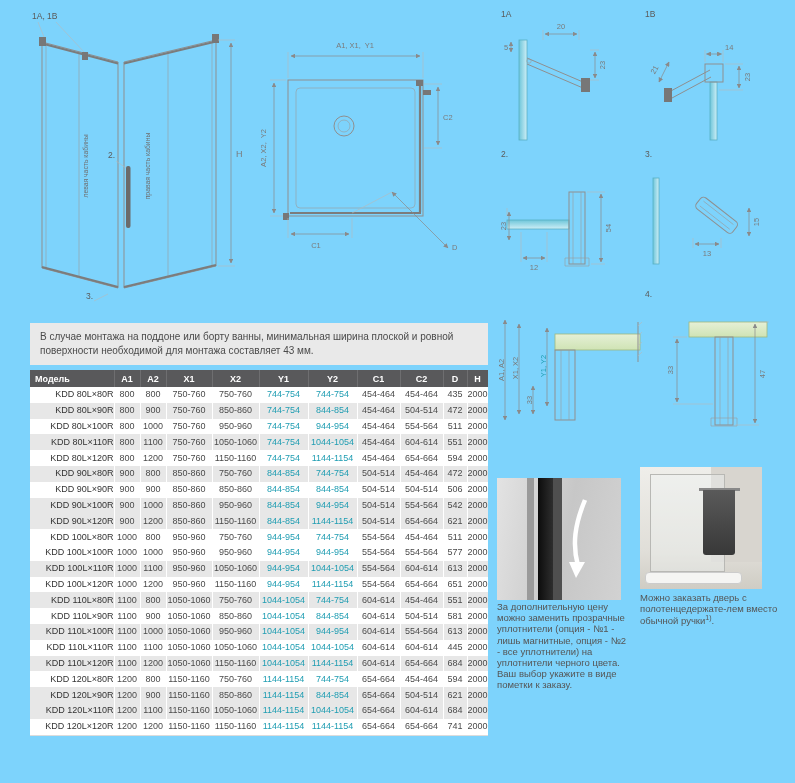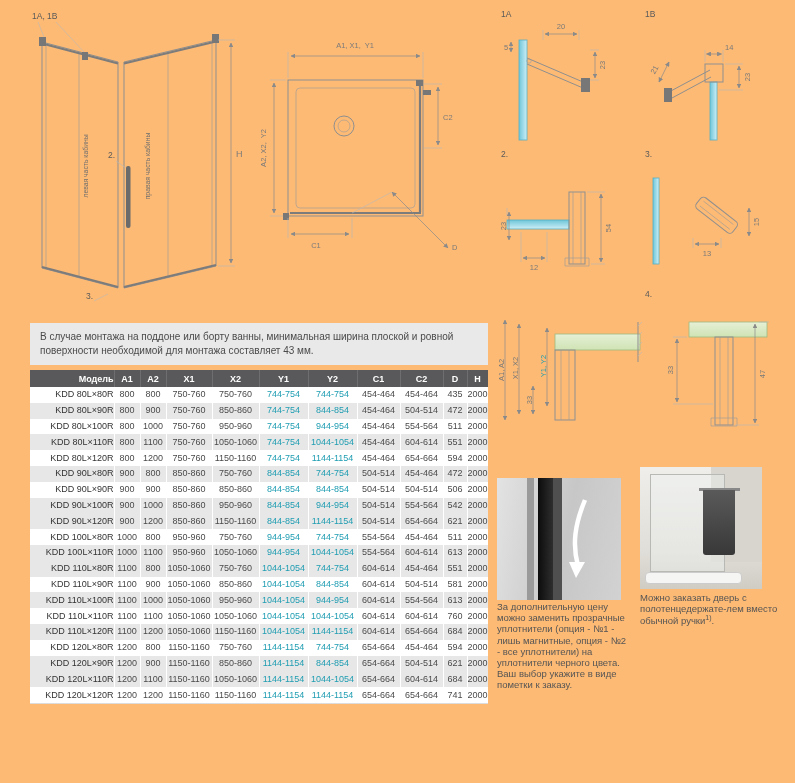--- a/index.html
+++ b/index.html
@@ -1,37 +1,37 @@
 <!DOCTYPE html>
 <html><head>
 <meta charset="utf-8">
 <style>
   *{margin:0;padding:0;box-sizing:border-box}
   html,body{background:#fff}
   body{font-family:"Liberation Sans",sans-serif}
-  .page{position:relative;width:795px;height:783px;background:#fdba74;overflow:hidden}
+  .page{position:relative;width:795px;height:783px;background:#7dd3fc;overflow:hidden}
   .abs{position:absolute}
   svg{display:block}
   svg text{font-family:"Liberation Sans",sans-serif;font-size:7.5px;fill:#7a7a7a}
   svg text.ref{font-size:8.5px;fill:#5a5a5a}
   svg text.cap{font-size:6.8px;fill:#6e6e6e}
   svg text.tl{fill:#1f9db2}
   .ln{stroke:#8f8f8f;fill:none;stroke-width:1}
   .lnthick{stroke:#7c7c7c;fill:none;stroke-width:2.2}
   .ln2{stroke:#9a9a9a;fill:none;stroke-width:0.6}
   .dim{stroke:#8a8a8a;stroke-width:0.7;marker-start:url(#mA);marker-end:url(#mA)}
   .ext{stroke:#b8b8b8;stroke-width:0.6}
   .hw{fill:#777;stroke:none}
 
   .note{left:30px;top:323px;width:458px;height:42px;background:#e9e9e9;padding:7px 10px;font-size:10px;color:#4a4a4a;line-height:1.4}
 
   .tablewrap{left:30px;top:370px;width:458px;height:413px;overflow:hidden}
   table{border-collapse:collapse;width:458px;table-layout:fixed;font-size:9px;outline:1px solid #dcdcdc}
   th{background:#59595b;color:#fff;font-weight:bold;height:17px;font-size:9px;border-right:1px solid #6e6e70;text-align:center}
-  th:first-child{text-align:right;}
+  th:first-child{text-align:left;padding-left:5px}
   td{height:15.8px;text-align:center;color:#4a4a4a;border-right:1px solid #fff;line-height:1;overflow:hidden;white-space:nowrap}
   td.model{text-align:right;padding-left:5px;color:#333}
   tr.even td{background:#e7e7e7}
   tr.odd td{background:#ffffff}
   td.teal{color:#1f9db2}
 
   .photo{overflow:hidden}
   #photo1{left:497px;top:478px;width:124px;height:122px;background:linear-gradient(100deg,#e3e3e3,#c7c7c7 55%,#d2d2d2)}
   #photo1 .glass-edge{position:absolute;left:30px;top:0;width:7px;height:100%;background:#9a9a9a}
   #photo1 .seal-black{position:absolute;left:41px;top:0;width:15px;height:100%;background:linear-gradient(90deg,#0c0c0c,#2e2e2e)}
@@ -454,33 +454,59 @@
             <td>800</td>
             <td>950-960</td>
             <td>750-760</td>
             <td class="teal">944-954</td>
             <td class="teal">744-754</td>
             <td>554-564</td>
             <td>454-464</td>
             <td>511</td>
             <td>2000</td>
           </tr>
+          <tr class="odd">
+            <td class="model">KDD 100L×100R</td>
+            <td>1000</td>
+            <td>1000</td>
+            <td>950-960</td>
+            <td>950-960</td>
+            <td class="teal">944-954</td>
+            <td class="teal">944-954</td>
+            <td>554-564</td>
+            <td>554-564</td>
+            <td>577</td>
+            <td>2000</td>
+          </tr>
           <tr class="even">
             <td class="model">KDD 100L×110R</td>
             <td>1000</td>
             <td>1100</td>
             <td>950-960</td>
             <td>1050-1060</td>
             <td class="teal">944-954</td>
             <td class="teal">1044-1054</td>
             <td>554-564</td>
             <td>604-614</td>
             <td>613</td>
             <td>2000</td>
           </tr>
+          <tr class="odd">
+            <td class="model">KDD 100L×120R</td>
+            <td>1000</td>
+            <td>1200</td>
+            <td>950-960</td>
+            <td>1150-1160</td>
+            <td class="teal">944-954</td>
+            <td class="teal">1144-1154</td>
+            <td>554-564</td>
+            <td>654-664</td>
+            <td>651</td>
+            <td>2000</td>
+          </tr>
           <tr class="even">
             <td class="model">KDD 110L×80R</td>
             <td>1100</td>
             <td>800</td>
             <td>1050-1060</td>
             <td>750-760</td>
             <td class="teal">1044-1054</td>
             <td class="teal">744-754</td>
             <td>604-614</td>
             <td>454-464</td>
@@ -516,21 +542,21 @@
           <tr class="odd">
             <td class="model">KDD 110L×110R</td>
             <td>1100</td>
             <td>1100</td>
             <td>1050-1060</td>
             <td>1050-1060</td>
             <td class="teal">1044-1054</td>
             <td class="teal">1044-1054</td>
             <td>604-614</td>
             <td>604-614</td>
-            <td>760</td>
+            <td>445</td>
             <td>2000</td>
           </tr>
           <tr class="even">
             <td class="model">KDD 110L×120R</td>
             <td>1100</td>
             <td>1200</td>
             <td>1050-1060</td>
             <td>1150-1160</td>
             <td class="teal">1044-1054</td>
             <td class="teal">1144-1154</td>

